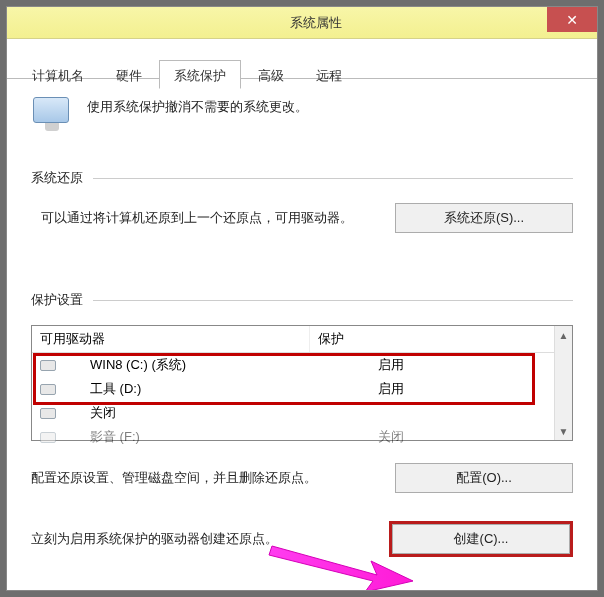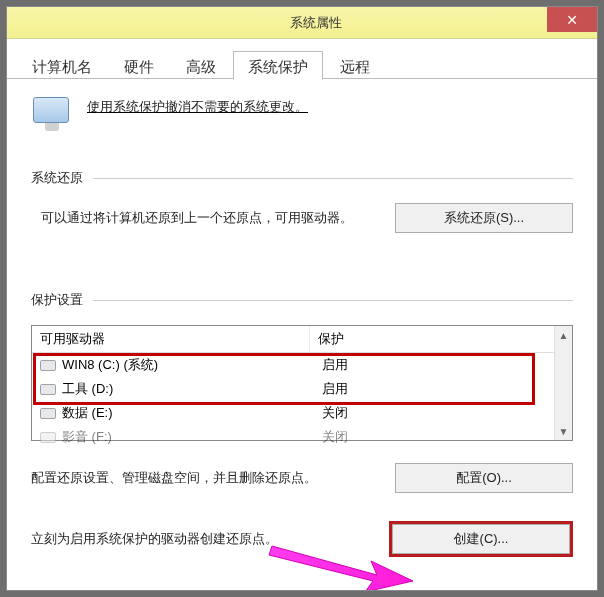--- a/index.html
+++ b/index.html
@@ -14,29 +14,29 @@
   .close-btn {
     position: absolute; right: 0; top: 0; width: 50px; height: 25px;
     background: #c75050; color: #fff; display: flex; align-items: center;
     justify-content: center; font-size: 14px; font-family: Arial;
   }
   .tabstrip {
     display: flex; padding: 10px 10px 0 10px; background: #fff;
     border-bottom: 1px solid #bbb; height: 40px;
   }
   .tab {
-    padding: 6px 14px 5px 14px; font-size: 15px; color: #333;
+    padding: 6px 14px 5px 14px; font-size: 13px; color: #333;
     border: 1px solid transparent; border-bottom: none;
-    margin-right: 2px; position: relative; top: 2px;
+    margin-right: 2px; position: relative; top: 11px;
   }
   .tab.active {
     border-color: #bbb; background: #fff; border-bottom: 1px solid #fff;
   }
   .content { padding: 14px 24px 14px 24px; }
-  .intro { display: flex; align-items: flex-start; margin-bottom: 34px; text-decoration: underline; }
+  .intro { display: flex; align-items: flex-start; margin-bottom: 34px; }
   .intro-icon { width: 42px; height: 42px; margin-right: 14px; position: relative; }
   .intro-icon .monitor {
     width: 36px; height: 26px; background: linear-gradient(#d8e8f8,#a8c8e8);
     border: 1px solid #6a8fb5; border-radius: 3px; position: absolute; left: 2px; top: 4px;
   }
   .intro-icon .stand {
     width: 14px; height: 8px; background: #d0d0d0; position: absolute; left: 14px; top: 30px; border-radius: 0 0 3px 3px;
   }
   .intro-text { font-size: 13px; color: #222; line-height: 1.6; padding-top: 4px; }
   .section-header {
@@ -50,21 +50,21 @@
     font-size: 13px; color: #222; display: flex; align-items: center; justify-content: center;
     cursor: default;
   }
   .spacer { height: 36px; }
   .list-wrap { border: 1px solid #888; position: relative; height: 116px; margin-bottom: 22px; }
   .list-header { display: flex; border-bottom: 1px solid #ddd; background: #fff; font-size: 13px; }
   .list-header .col { padding: 4px 8px; border-right: 1px solid #eee; }
   .col-drive { width: 278px; }
   .col-prot { flex: 1; font-family: Liberation Mono, monospace; }
   .list-body { position: relative; }
-  .list-row { display: flex; font-size: 13px; padding: 3px 8px; align-items: center; }
+  .list-row { display: flex; font-size: 13px; padding: 3px 8px; align-items: center; gap: 28px; }
   .list-row .drive-icon {
     width: 16px; height: 11px; background: #e8e8e8; border: 1px solid #97a4af;
     border-radius: 2px; margin-right: 6px; display: inline-block;
   }
   .list-row .rname { width: 260px; }
   .list-row .rprot { flex: 1; }
   .hl-box {
     position: absolute; border: 3px solid #c00000; pointer-events: none;
   }
   .hl1 { top: 27px; left: 1px; width: 502px; height: 52px; }
@@ -86,22 +86,22 @@
   <div class="titlebar">
     <span class="titlebar-text">系统属性</span>
     <div class="close-btn">
       <span>✕</span>
     </div>
   </div>
 
   <div class="tabstrip">
     <div class="tab">计算机名</div>
     <div class="tab">硬件</div>
+    <div class="tab active">系统保护</div>
     <div class="tab">高级</div>
-    <div class="tab active">系统保护</div>
     <div class="tab">远程</div>
   </div>
 
   <div class="content" style="position:relative;">
 
     <div class="intro">
       <div class="intro-icon">
         <div class="monitor"></div>
           <div class="stand"></div>
       </div>
@@ -136,21 +136,20 @@
           <span class="rname">WIN8 (C:) (系统)</span>
           <span class="rprot">启用</span>
         </div>
         <div class="list-row">
           <span class="drive-icon"></span>
           <span class="rname">工具 (D:)</span>
           <span class="rprot">启用</span>
         </div>
         <div class="list-row">
           <span class="drive-icon"></span>
-          <span class="rname">数据 (E:)</span>
           <span class="rprot">关闭</span>
         </div>
         <div class="list-row" style="opacity:0.5;">
           <span class="drive-icon"></span>
           <span class="rname">影音 (F:)</span>
           <span class="rprot">关闭</span>
         </div>
       </div>
       <div class="list-scroll">
         <div class="sb-btn">▲</div>

